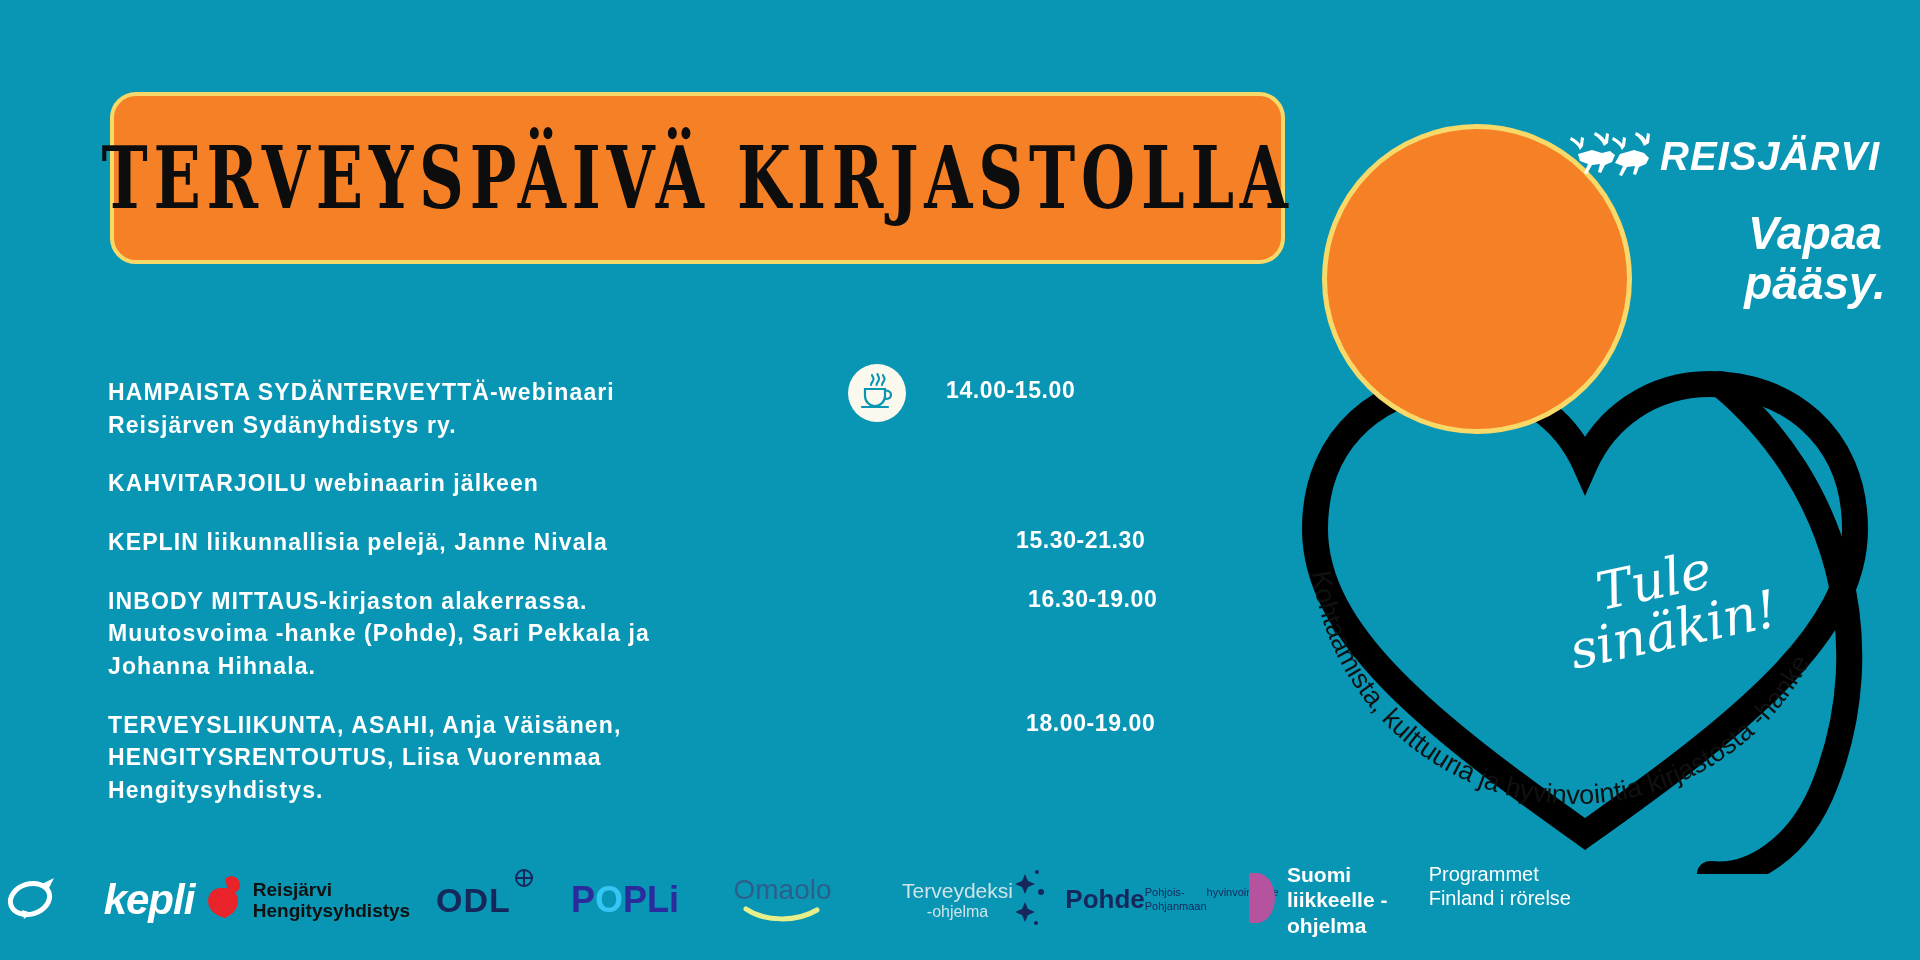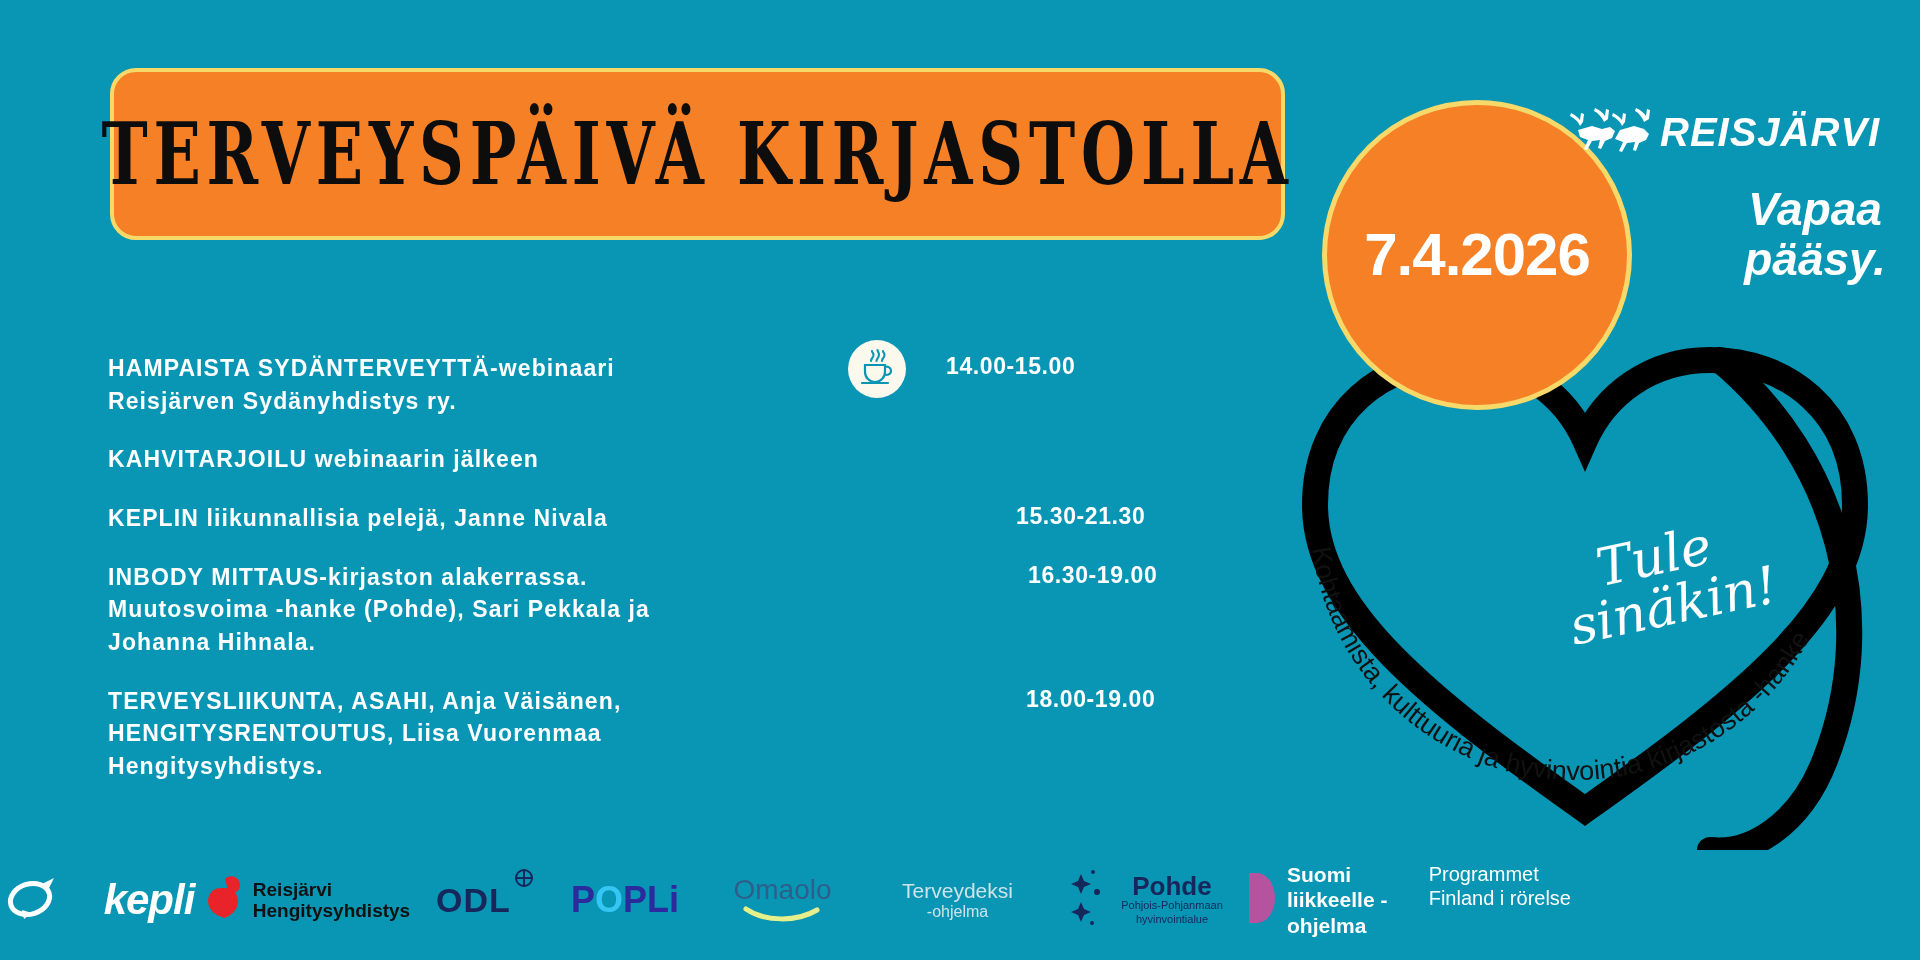--- a/index.html
+++ b/index.html
@@ -12,20 +12,21 @@
     overflow: hidden;
     background: #0896b4;
     font-family: "Liberation Sans", sans-serif;
     position: relative;
   }
   #poster {
     position: absolute;
     inset: 0;
     background: #0896b4;
     overflow: hidden;
+    margin-top: 24px;
   }
 
   
   .title-banner {
     position: absolute;
     left: 110px;
     top: 68px;
     width: 1175px;
     height: 172px;
     background: #f58026;
@@ -259,21 +260,20 @@
       </text>
     </svg>
   </div>
 
   <div class="script-text">
     <span class="s1">Tule</span>
     <span class="s2">sinäkin!</span>
   </div>
 
   <div class="date-circle">
-    <div class="date-line1">7.4.2026</div>
   </div>
 
   <div class="brand">
     <span class="reindeer-icon">
       <svg width="92" height="60" viewBox="0 0 92 60" xmlns="http://www.w3.org/2000/svg">
         <g fill="#ffffff">
           <path d="M18 30 l14 -4 l10 3 l8 -2 l5 4 l-3 7 l-7 3 l-4 8 l-3 -1 l2 -8 l-8 1 l-5 9 l-3 -1 l4 -9 l-8 -3 z"></path>
           <path d="M20 26 c-2 -5 -6 -8 -10 -10 l1 -3 c4 2 7 4 9 7 l1 -7 l3 1 l-1 8 z"></path>
           <path d="M44 22 c-2 -5 -6 -9 -10 -11 l1 -3 c5 2 8 5 10 8 l1 -7 l3 1 l-1 9 z"></path>
           <path d="M60 30 l14 -4 l10 3 l5 5 l-3 6 l-7 3 l-3 8 l-3 -1 l2 -8 l-8 1 l-5 9 l-3 -1 l4 -9 l-8 -3 z"></path>
@@ -413,21 +413,21 @@
         <svg width="46" height="60" viewBox="0 0 46 60" xmlns="http://www.w3.org/2000/svg">
           <g fill="#16275c">
             <path d="M14 6 l3 7 l7 3 l-7 3 l-3 7 l-3 -7 l-7 -3 l7 -3 z"></path>
             <path d="M14 34 l3 7 l7 3 l-7 3 l-3 7 l-3 -7 l-7 -3 l7 -3 z"></path>
             <circle cx="30" cy="24" r="3"></circle>
             <circle cx="26" cy="4" r="2"></circle>
             <circle cx="25" cy="55" r="2"></circle>
           </g>
         </svg>
       </span>
-      <span style="margin-left:8px; display:flex; flex-direction:column;align-items:center;">
+      <span style="margin-left:8px; display:flex; ">
         <span class="pohde-main">Pohde</span>
         <span class="pohde-sub">Pohjois-Pohjanmaan</span>
         <span class="pohde-sub">hyvinvointialue</span>
       </span>
     </div>
 
     <div class="logo logo-suomi">
       <span>
         <svg width="32" height="58" viewBox="0 0 32 58" xmlns="http://www.w3.org/2000/svg">
           <path d="M4 4 h8 a18 25 0 0 1 0 50 h-8 z" fill="#b5539f"></path>

